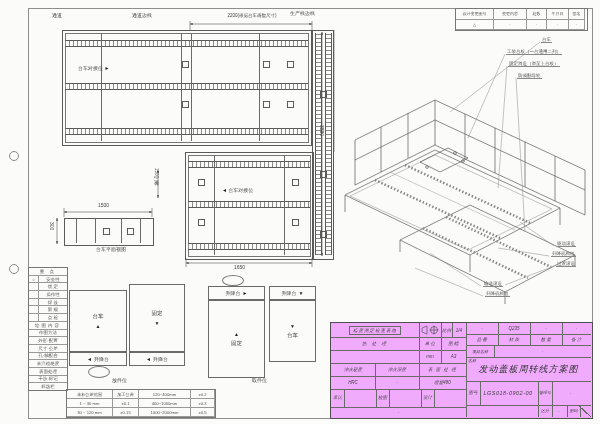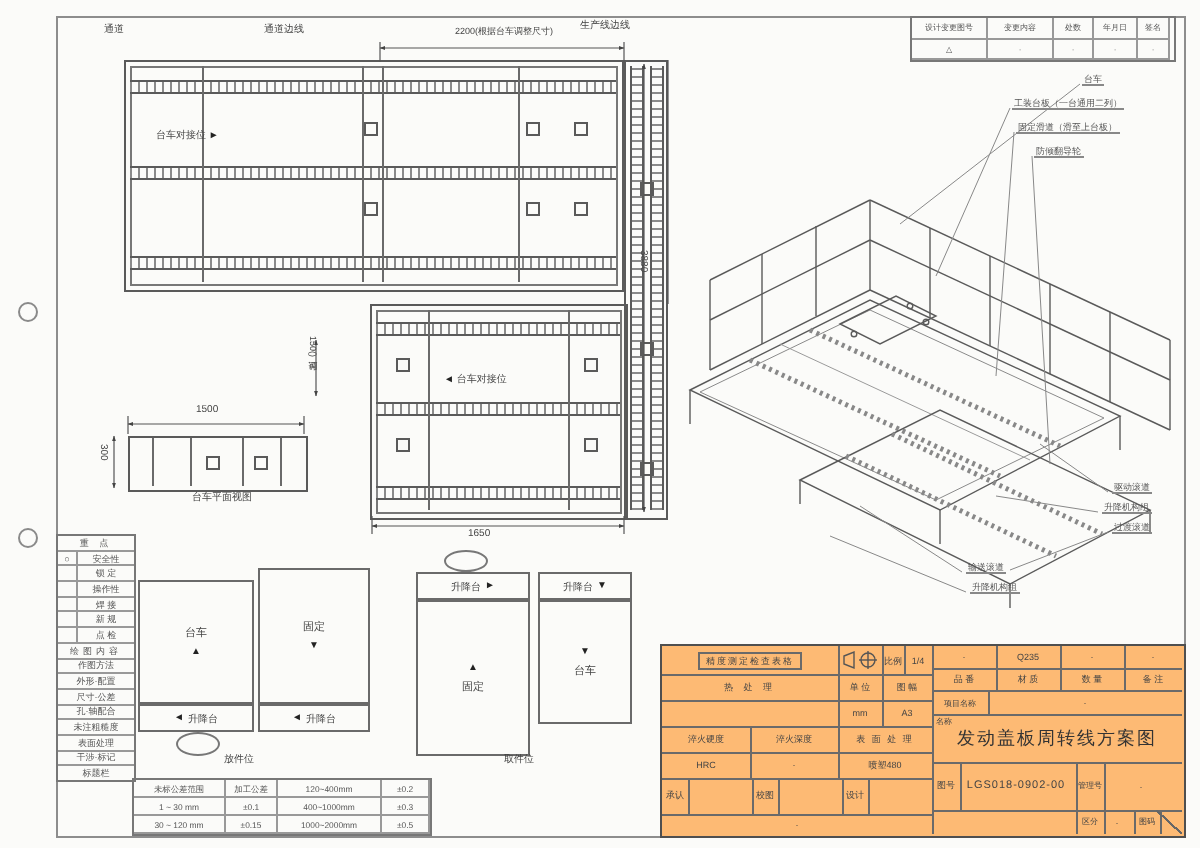--- a/index.html
+++ b/index.html
@@ -30,21 +30,21 @@
   .legend .mark{width:9px;border-right:1px solid #999;display:flex;align-items:center;justify-content:center;}
   .legend .lab{flex:1;display:flex;align-items:center;justify-content:center;white-space:nowrap;overflow:hidden;}
   .legend .head{flex:1;display:flex;align-items:center;justify-content:center;letter-spacing:2px;}
   
   .iso-label{position:absolute;font-size:4.5px;color:#555;border-bottom:0.5px solid #888;white-space:nowrap;padding:0 1px;}
   
   .sk-box{position:absolute;border:1px solid #6a6a6a;display:flex;flex-direction:column;align-items:center;justify-content:center;font-size:5.5px;color:#444;gap:3px;}
   .sk-strip{position:absolute;border:1px solid #6a6a6a;display:flex;align-items:center;justify-content:center;font-size:5px;color:#444;gap:2px;}
   .arrowg{font-size:5px;color:#222;}
   
-  #tb{position:absolute;border:1px solid #4f4f4f;background:#fdba74;}
+  #tb{position:absolute;border:1px solid #4f4f4f;background:#f0abfc;font-style:italic;}
   #tb .c{position:absolute;border-right:1px solid #6a6a6a;border-bottom:1px solid #6a6a6a;display:flex;align-items:center;justify-content:center;font-size:4.5px;color:#444;overflow:hidden;}
   #tb .nb{border-right:none;}
   #tb .nbb{border-bottom:none;}
   #tb .vcell{word-break:break-all;line-height:1.15;text-align:center;padding:0 1px;}
   .diag{background:linear-gradient(to top right,transparent 47%,#666 47%,#666 53%,transparent 53%);}
   .innerbox{border:1px solid #6a6a6a;padding:1px 3px;letter-spacing:1px;}
   svg{position:absolute;left:0;top:0;pointer-events:none;}
 </style>
 </head>
 <body>

